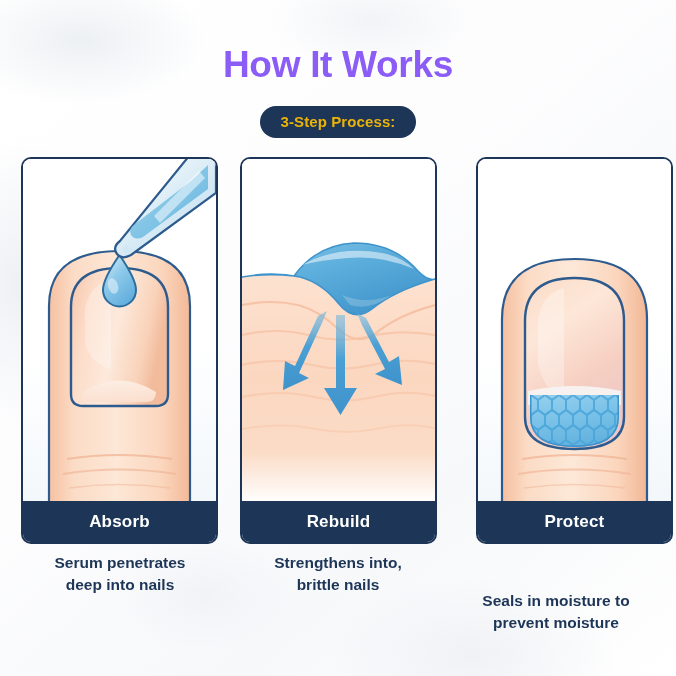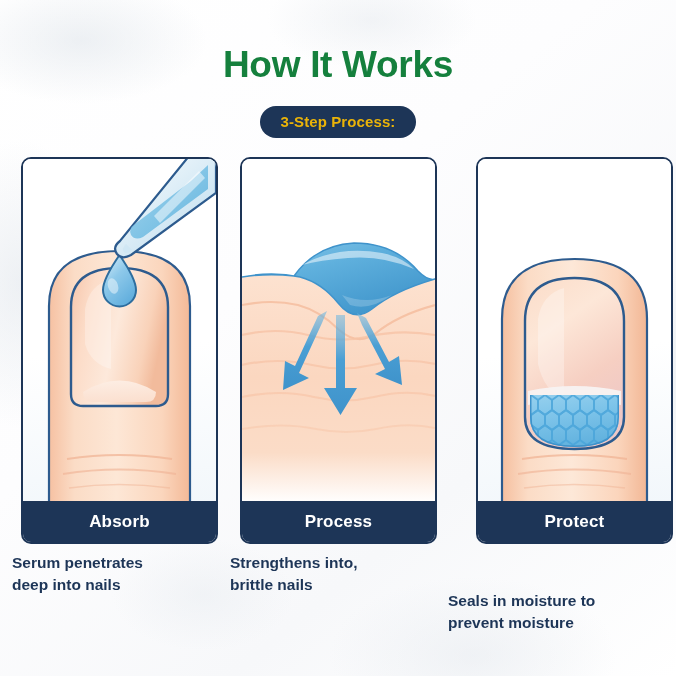--- a/index.html
+++ b/index.html
@@ -23,21 +23,21 @@
       linear-gradient(140deg,#ffffff 0%,#fdfdfe 40%,#f7f8fa 70%,#ffffff 100%);
     pointer-events:none;
   }
   #root{position:absolute;inset:0;}
 
   .title{
     position:absolute;left:0;right:0;top:44px;
     text-align:center;
     font-size:37px;font-weight:bold;
     letter-spacing:-.3px;
-    color:#15803d;
+    color:#8b5cf6;
   }
   .badge-wrap{
     position:absolute;left:0;right:0;top:106px;
     text-align:center;
   }
   .badge{
     display:inline-block;
     background:#1d3557;
     color:#eab308;
     font-size:15px;font-weight:bold;
@@ -75,20 +75,21 @@
   }
   .band-label{
     color:#ffffff;font-size:17px;font-weight:bold;letter-spacing:.2px;
   }
 
   .captions{
     position:absolute;left:0;top:552px;width:676px;height:60px;
   }
   .caption{
     position:absolute;top:0;width:216px;
+    text-align:center;
     color:#1d3557;
     font-size:15.5px;font-weight:bold;
     line-height:22px;
   }
   .caption.p1{left:12px;}
   .caption.p2{left:230px;}
   .caption.p3{left:448px;margin-top:38px;}
   .caption .l2{display:block;}
 </style>
 </head>
@@ -211,21 +212,21 @@
           <path d="M100 136 Q124 146 150 136 Q128 152 108 146 Z" fill="#ffffff" opacity=".2"></path>
 
           <g fill="url(#arrG2)">
             <path d="M85 152 L76 157 L53 207 L43 202 L41 231 L67 219 L57 214 L80 164 Z"></path>
             <path d="M103 156 L94 156 L94 229 L82 229 L98.5 256 L115 229 L103 229 Z"></path>
             <path d="M115 154 L124 159 L147 203 L157 197 L160 226 L133 215 L143 210 L120 166 Z"></path>
           </g>
         </svg>
       </div>
       <div class="band">
-        <span class="band-label">Process</span>
+        <span class="band-label">Rebuild</span>
       </div>
     </div>
 
     <div class="card c3">
       <div class="art">
         <svg viewBox="0 0 193 344" xmlns="http://www.w3.org/2000/svg">
           <defs>
             <linearGradient id="fingerG3" x1="0" y1="0" x2="1" y2="0">
               <stop offset="0%" stop-color="#f5bf9f"></stop>
               <stop offset="18%" stop-color="#fbdcc6"></stop>

